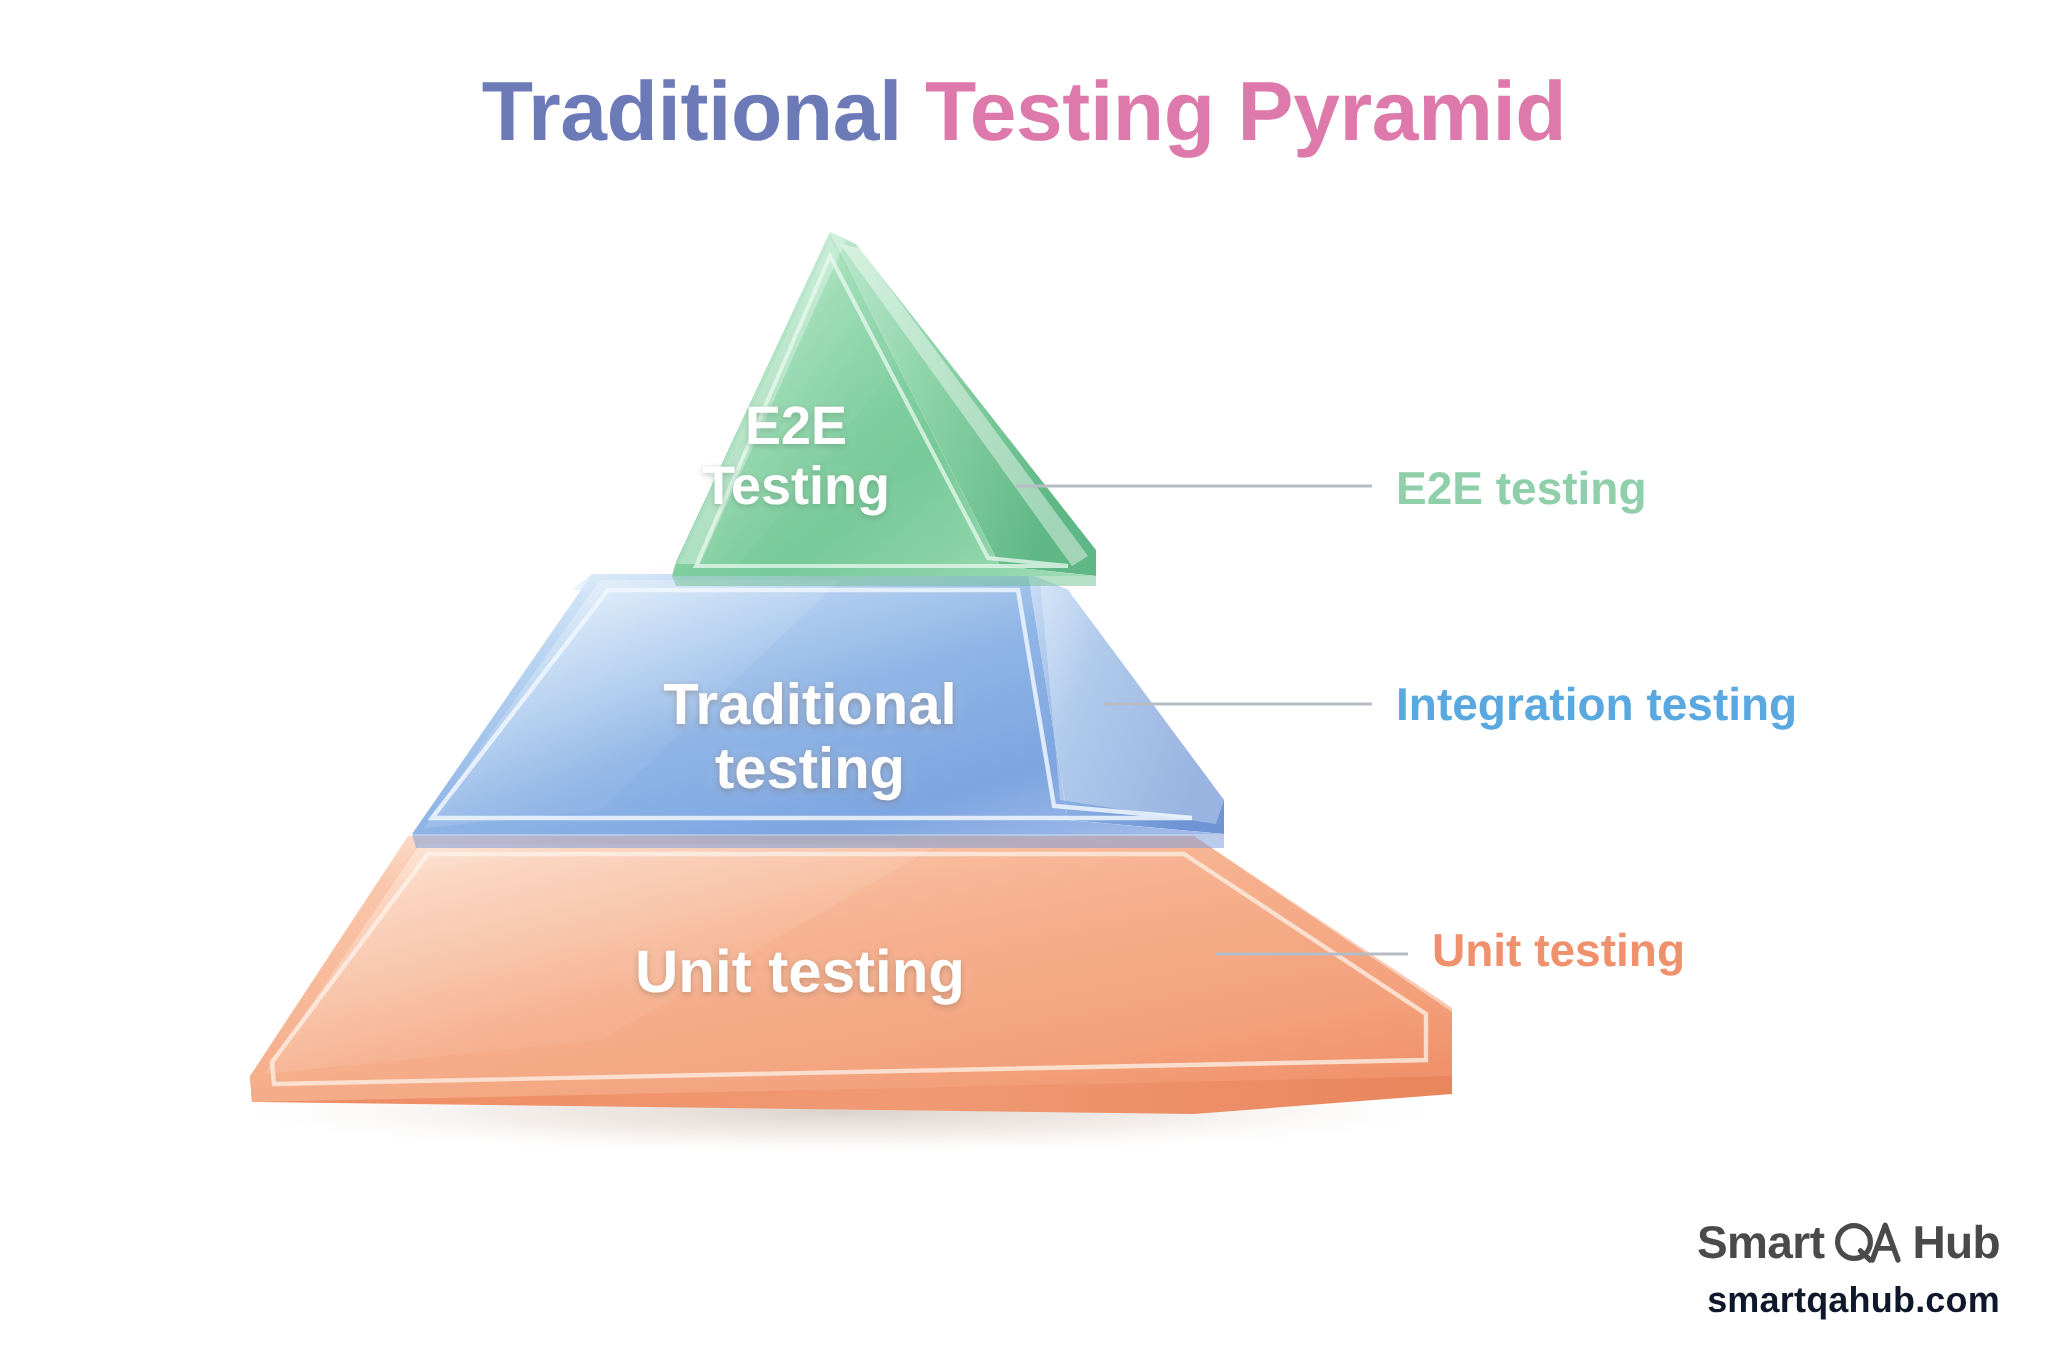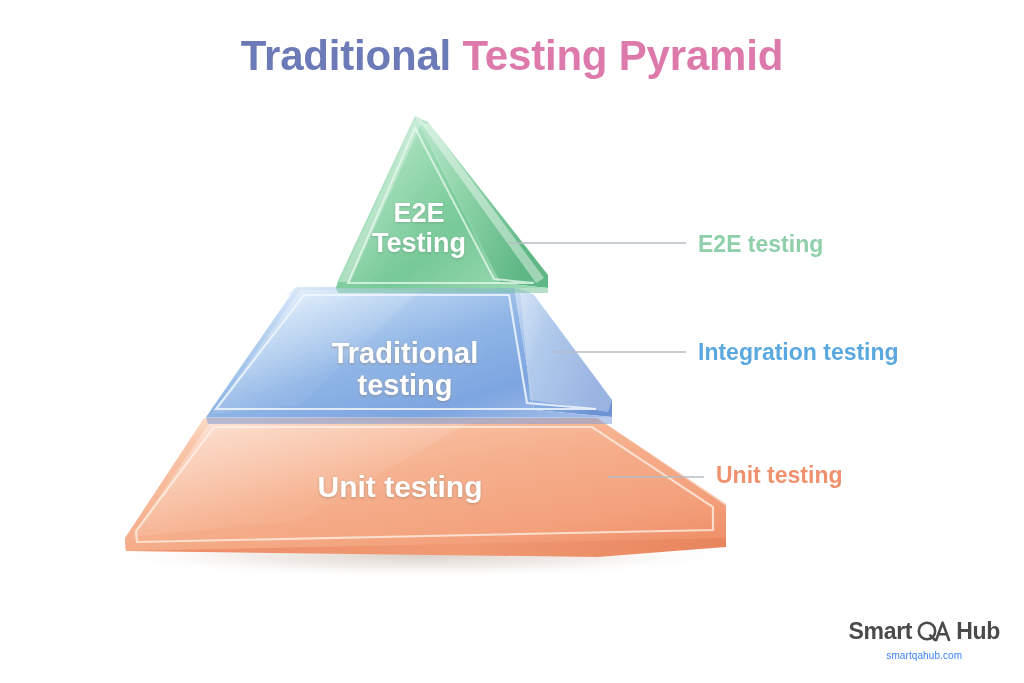--- a/index.html
+++ b/index.html
@@ -33,21 +33,21 @@
     position:absolute;
     color:#ffffff;
     font-weight:bold;
     text-align:center;
     text-shadow:0 1px 3px rgba(120,90,70,.42), 0 0 10px rgba(255,255,255,.18);
     line-height:1.12;
     pointer-events:none;
     white-space:pre-line;
   }
   #txt-e2e{
-    left:334px;top:198px;width:170px;
+    left:313px;top:198px;width:170px;
     font-size:27px;
     text-shadow:0 1px 3px rgba(70,120,90,.40), 0 0 10px rgba(255,255,255,.18);
   }
   #txt-integration{
     left:265px;top:337px;width:280px;
     font-size:29px;
   }
   #txt-unit{
     left:250px;top:470px;width:300px;
     font-size:30px;
@@ -60,41 +60,41 @@
     white-space:nowrap;
   }
   #lbl-e2e{left:698px;top:231px;font-size:23px;color:#8fd0ab;}
   #lbl-integration{left:698px;top:339px;font-size:23px;color:#5aa8e0;}
   #lbl-unit{left:716px;top:462px;font-size:23px;color:#f0916e;}
 
   
   #brand{
     position:absolute;
     right:24px;bottom:22px;
-    text-align:center;
+    text-align:right;
   }
   .brand-row{
     display:flex;align-items:center;justify-content:flex-end;
     gap:0px;
     color:#4a4a4a;
     font-size:23px;
     font-weight:bold;
     letter-spacing:-0.3px;
     line-height:1;
   }
   .brand-qa{
     display:inline-flex;align-items:center;justify-content:center;
     margin:0 4px;
     color:#4a4a4a;
   }
   .brand-url{
     margin-top:7px;
-    font-size:10px;
-    font-weight:normal;
-    color:#3b82f6;
+    font-size:18px;
+    font-weight:bold;
+    color:#0f172a;
     letter-spacing:.1px;
   }
 </style>
 </head>
 <body>
 
 <div id="stage">
 
   <div class="title">
     <span class="t1">Traditional </span><span class="t2">Testing Pyramid</span>

